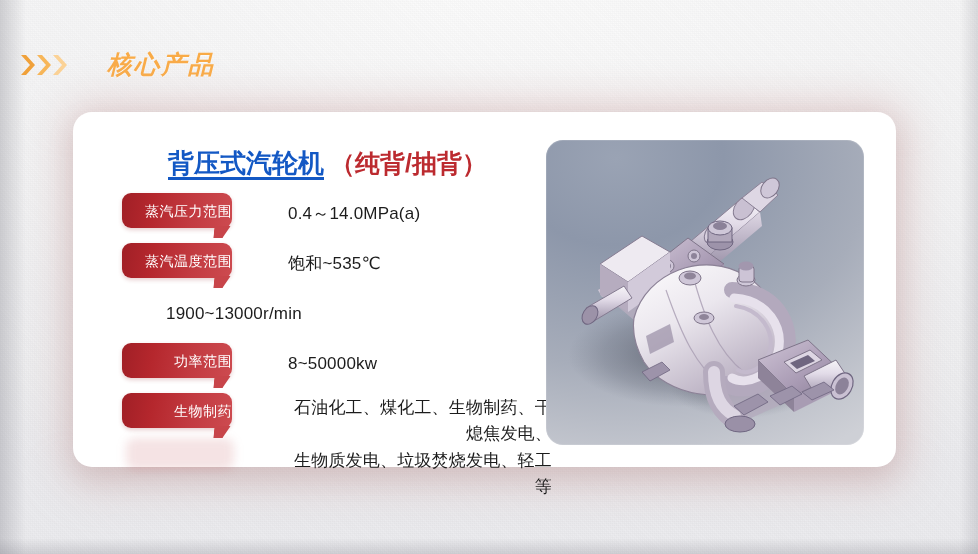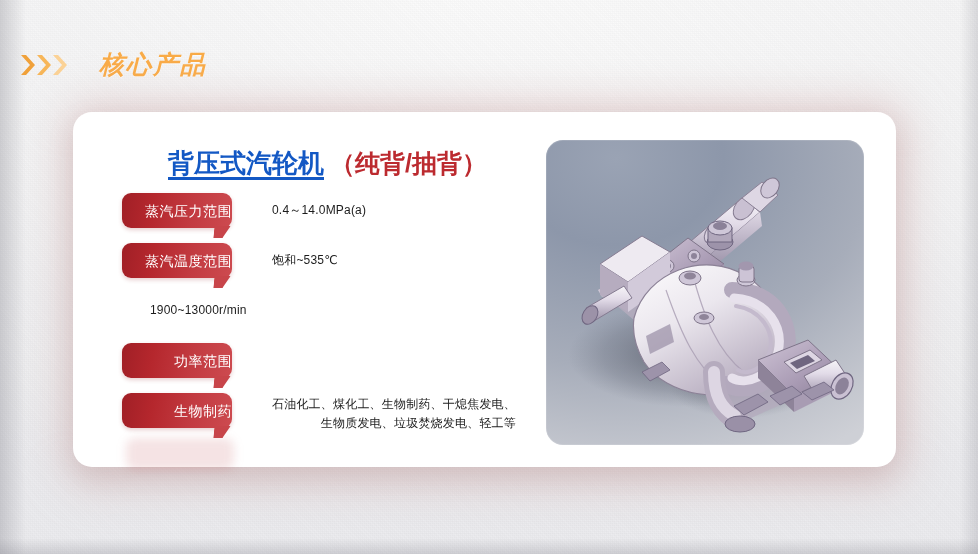--- a/index.html
+++ b/index.html
@@ -39,21 +39,21 @@
   }
   #botvig {
     position:absolute; left:0; bottom:0; width:100%; height:16px;
     background:linear-gradient(0deg, rgba(120,120,130,.25), rgba(120,120,130,0));
     pointer-events:none;
   }
 
   
   #section-header {
     position:absolute; left:20px; top:48px;
-    display:flex; align-items:center; gap:8px;justify-content:space-between;
+    display:flex; align-items:center; gap:16px;justify-content:space-between;
   }
   .chev-group { display:flex; align-items:center; gap:1px; margin-right:24px; }
   .chev { width:15px; height:24px; display:block; }
   .chev svg { display:block; }
 
   #section-title {
     font-size:25px; font-weight:bold; color:#f9ab47;
     letter-spacing:2px;
     font-style:italic;
     text-shadow:0 1px 0 rgba(255,255,255,.6);
@@ -123,22 +123,22 @@
     width:0; height:0;
     border-left:9px solid #c8454a;
     border-right:7px solid transparent;
     border-top:12px solid #c8454a;
     border-bottom:0 solid transparent;
     transform:skewX(-6deg);
     border-radius:0 0 3px 0;
   }
 
   .spec-value {
-    font-size:12px; color:#1c1c1c;
-    margin-left:28px;
+    font-size:17px; color:#1c1c1c;
+    margin-left:44px;
     padding-top:8px;
     line-height:1.55;
     letter-spacing:.2px;
   }
   .spec-value.multi { padding-top:2px; }
 
   
   #ghost-tag {
     position:absolute; left:126px; top:438px;
     width:108px; height:32px; border-radius:9px;
@@ -222,20 +222,21 @@
     <div class="spec-row">
       <div class="spec-value nosel">1900~13000r/min</div>
     </div>
 
     <div class="spec-row">
       <div class="tag-wrap">
         <div class="tag">
           <span class="tag-label nosel">功率范围</span>
         </div>
       </div>
+      <div class="spec-value nosel">8~50000kw</div>
     </div>
 
     <div class="spec-row">
       <div class="tag-wrap">
         <div class="tag">
           <span class="tag-label nosel">生物制药</span>
         </div>
       </div>
       <div class="spec-value multi nosel" style="white-space:pre-line;text-align:right;">石油化工、煤化工、生物制药、干熄焦发电、
 生物质发电、垃圾焚烧发电、轻工等</div>

